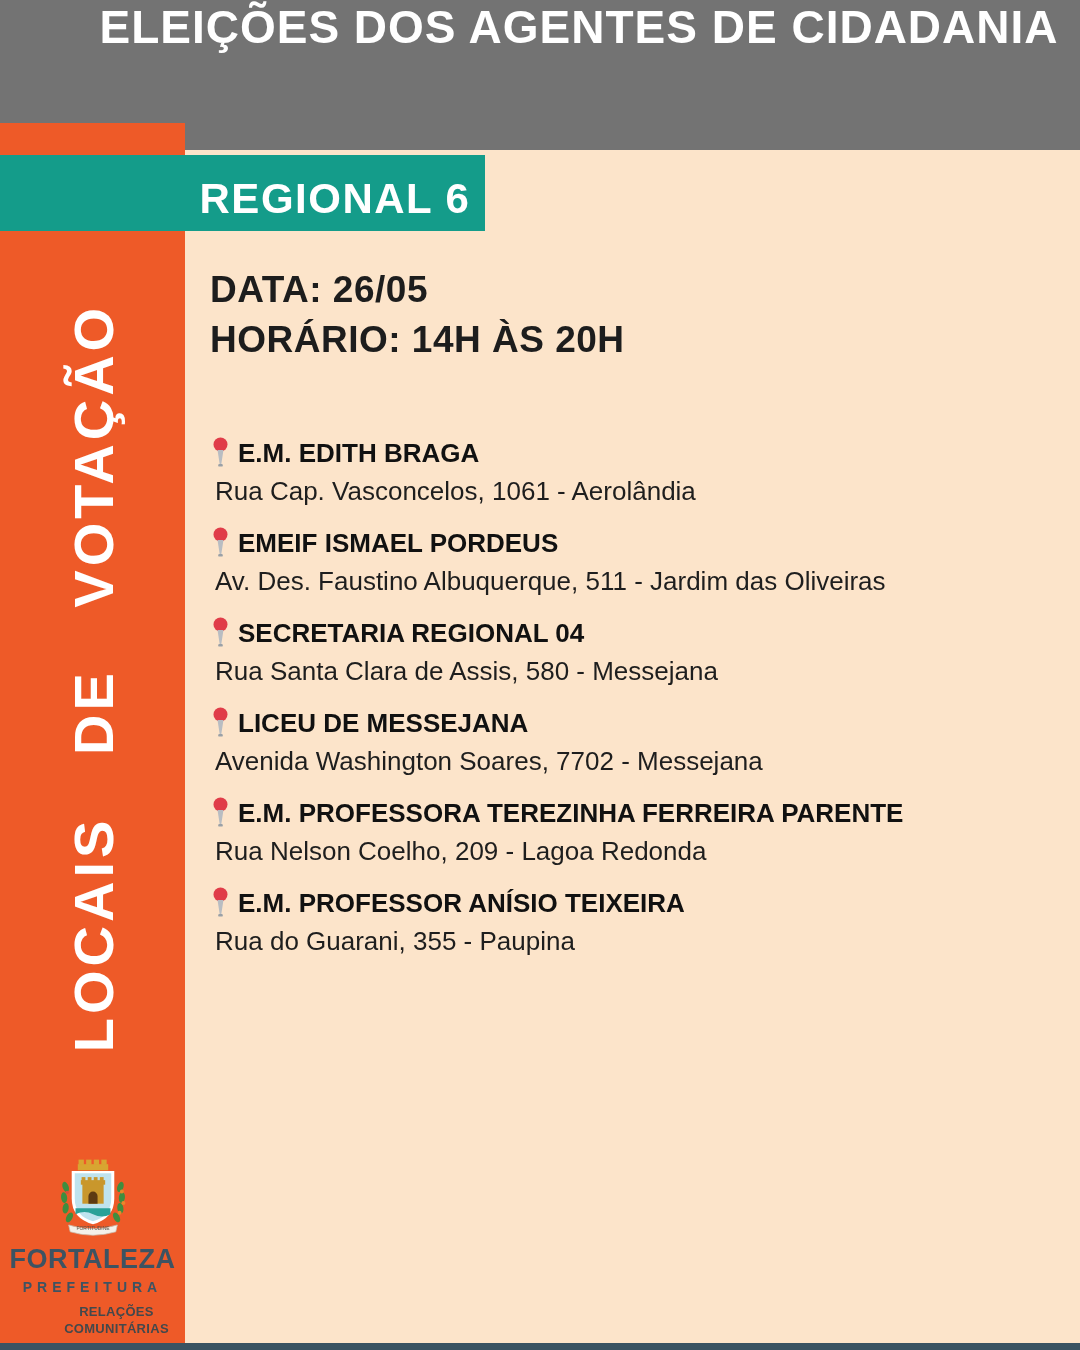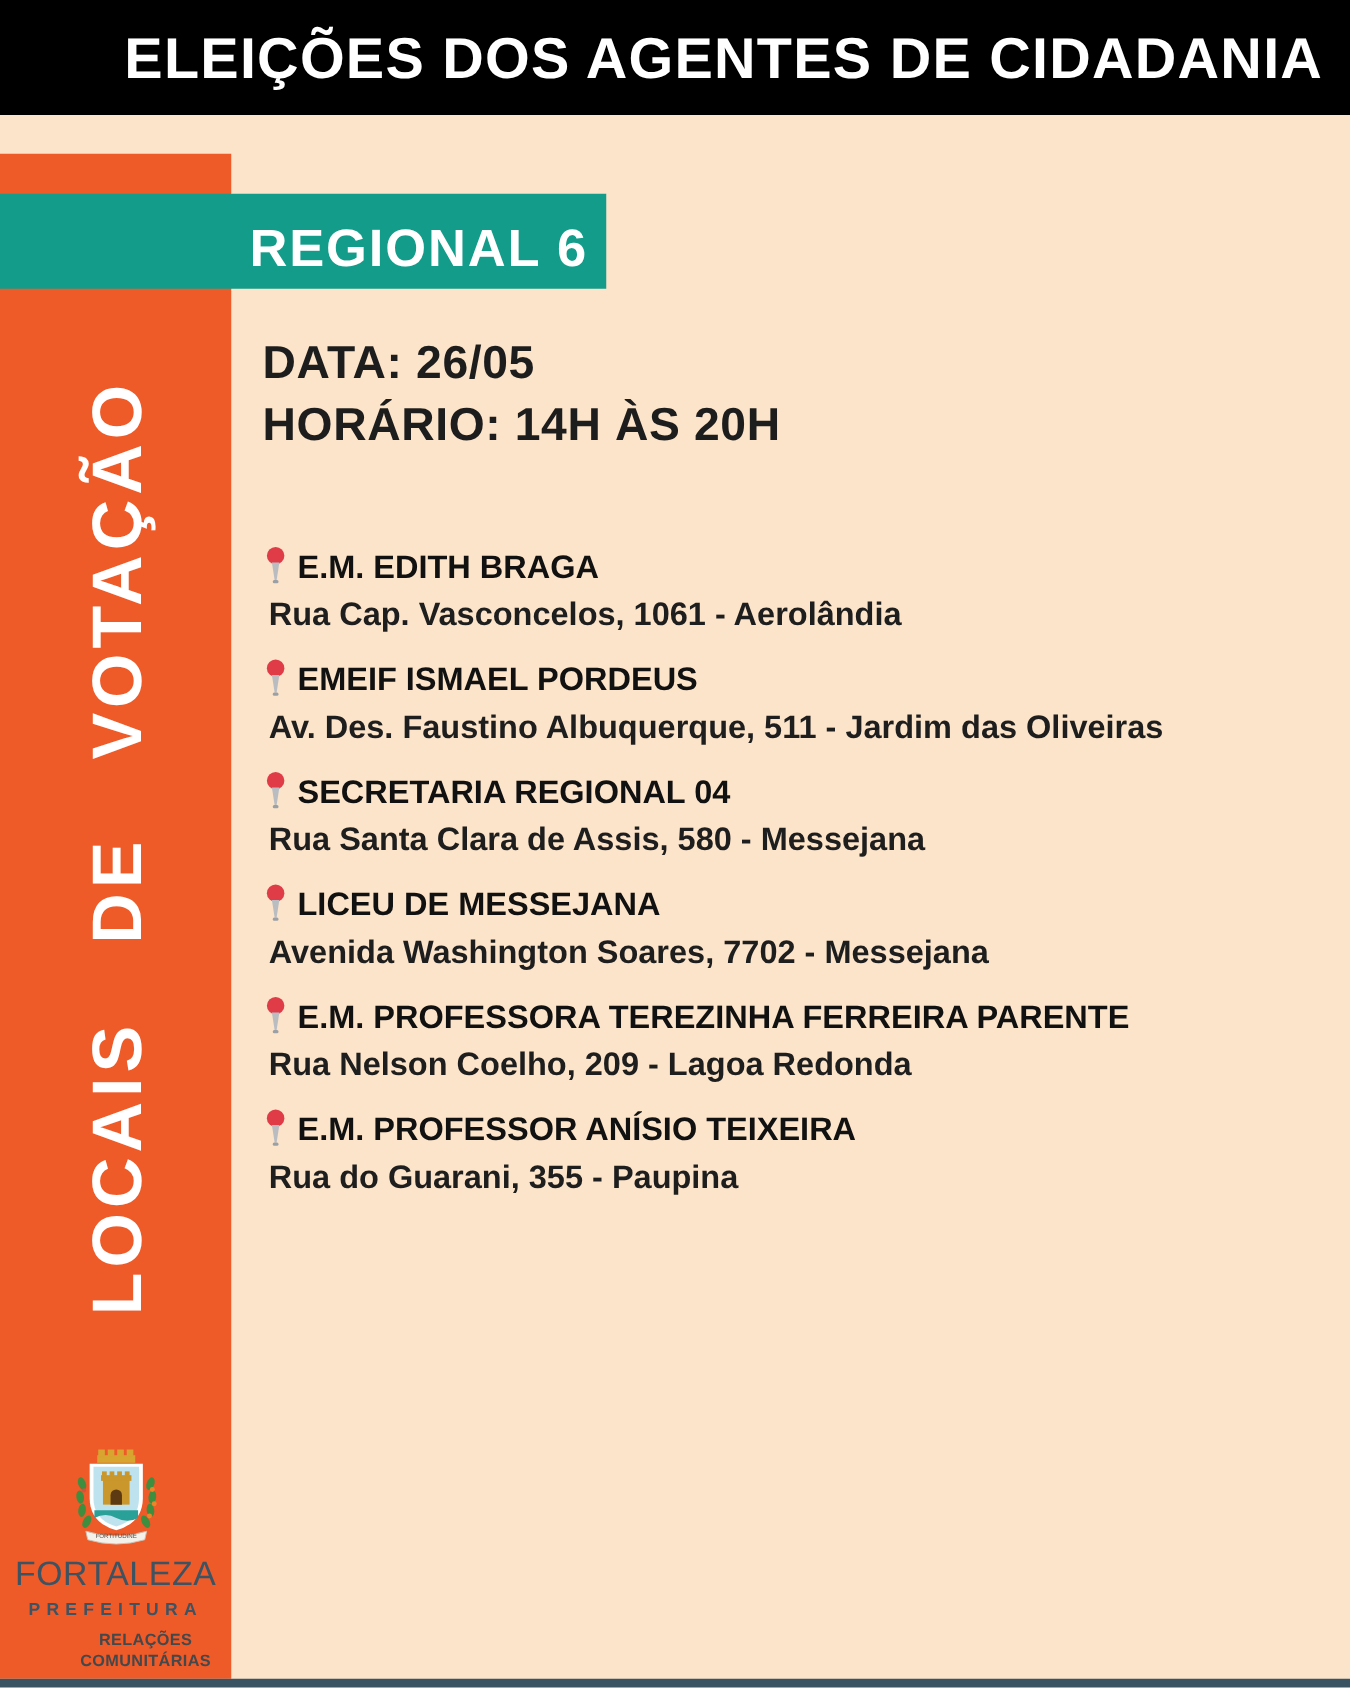--- a/index.html
+++ b/index.html
@@ -3,22 +3,22 @@
 <meta charset="utf-8">
 <style>
   * { margin:0; padding:0; box-sizing:border-box; }
   html,body { background:#888; }
   .page {
     position:relative; width:1080px; height:1350px; overflow:hidden;
     background:#fce4ca; font-family:"Liberation Sans", sans-serif;
   }
   
   .header {
-    position:absolute; top:0; left:0; width:1080px; height:92px;
-    background:#000000; display:flex; align-items:center;
+    position:absolute; top:0; left:0; width:1080px; height:150px;
+    background:#737373; display:flex; 
   }
   .header-title {
     width:100%; padding-left:78px; text-align:center;
     color:#ffffff; font-size:46px; font-weight:700; letter-spacing:1px;
     white-space:nowrap;
   }
   
   .sidebar {
     position:absolute; left:0; top:123px; width:185px; height:1220px;
     background:#ee5a28;
@@ -44,26 +44,26 @@
     white-space:nowrap;
   }
   
   .info-block { position:absolute; left:210px; top:265px; color:#1d1d1d; }
   .info-line { font-size:37px; font-weight:700; letter-spacing:0.5px; line-height:50px; white-space:nowrap; }
   
   .venues { position:absolute; left:212px; top:437px; width:840px; }
   .venue { margin-bottom:20px; }
   .venue-name-row { display:flex; align-items:center; gap:9px; }
   .venue-name { font-size:26px; font-weight:700; color:#111111; white-space:nowrap; }
-  .venue-address { font-size:26px; font-weight:700; color:#1e1e1e; margin-top:7px; margin-left:3px; white-space:nowrap; }
+  .venue-address { font-size:26px; font-weight:400; color:#1e1e1e; margin-top:7px; margin-left:3px; white-space:nowrap; }
   .pin { flex:0 0 auto; }
   
   .logo-block { position:absolute; left:0; top:1158px; width:185px; text-align:center; }
   .crest { display:block; margin:0 auto 6px auto; }
-  .logo-city { font-size:27px; font-weight:400; letter-spacing:0.5px; color:#3d5362; }
+  .logo-city { font-size:27px; font-weight:700; letter-spacing:0.5px; color:#3d5362; }
   .logo-org { font-size:14px; font-weight:600; letter-spacing:5px; color:#3d5362; margin-top:4px; }
   .logo-dept { font-size:13px; font-weight:700; letter-spacing:0.3px; color:#44484b; line-height:17px; margin-top:8px;padding-left:48px; }
   
   .bottom-strip { position:absolute; left:0; bottom:0; width:1080px; height:7px; background:#3a5362; }
 </style>
 </head>
 <body>
 
 <div class="page">
 

